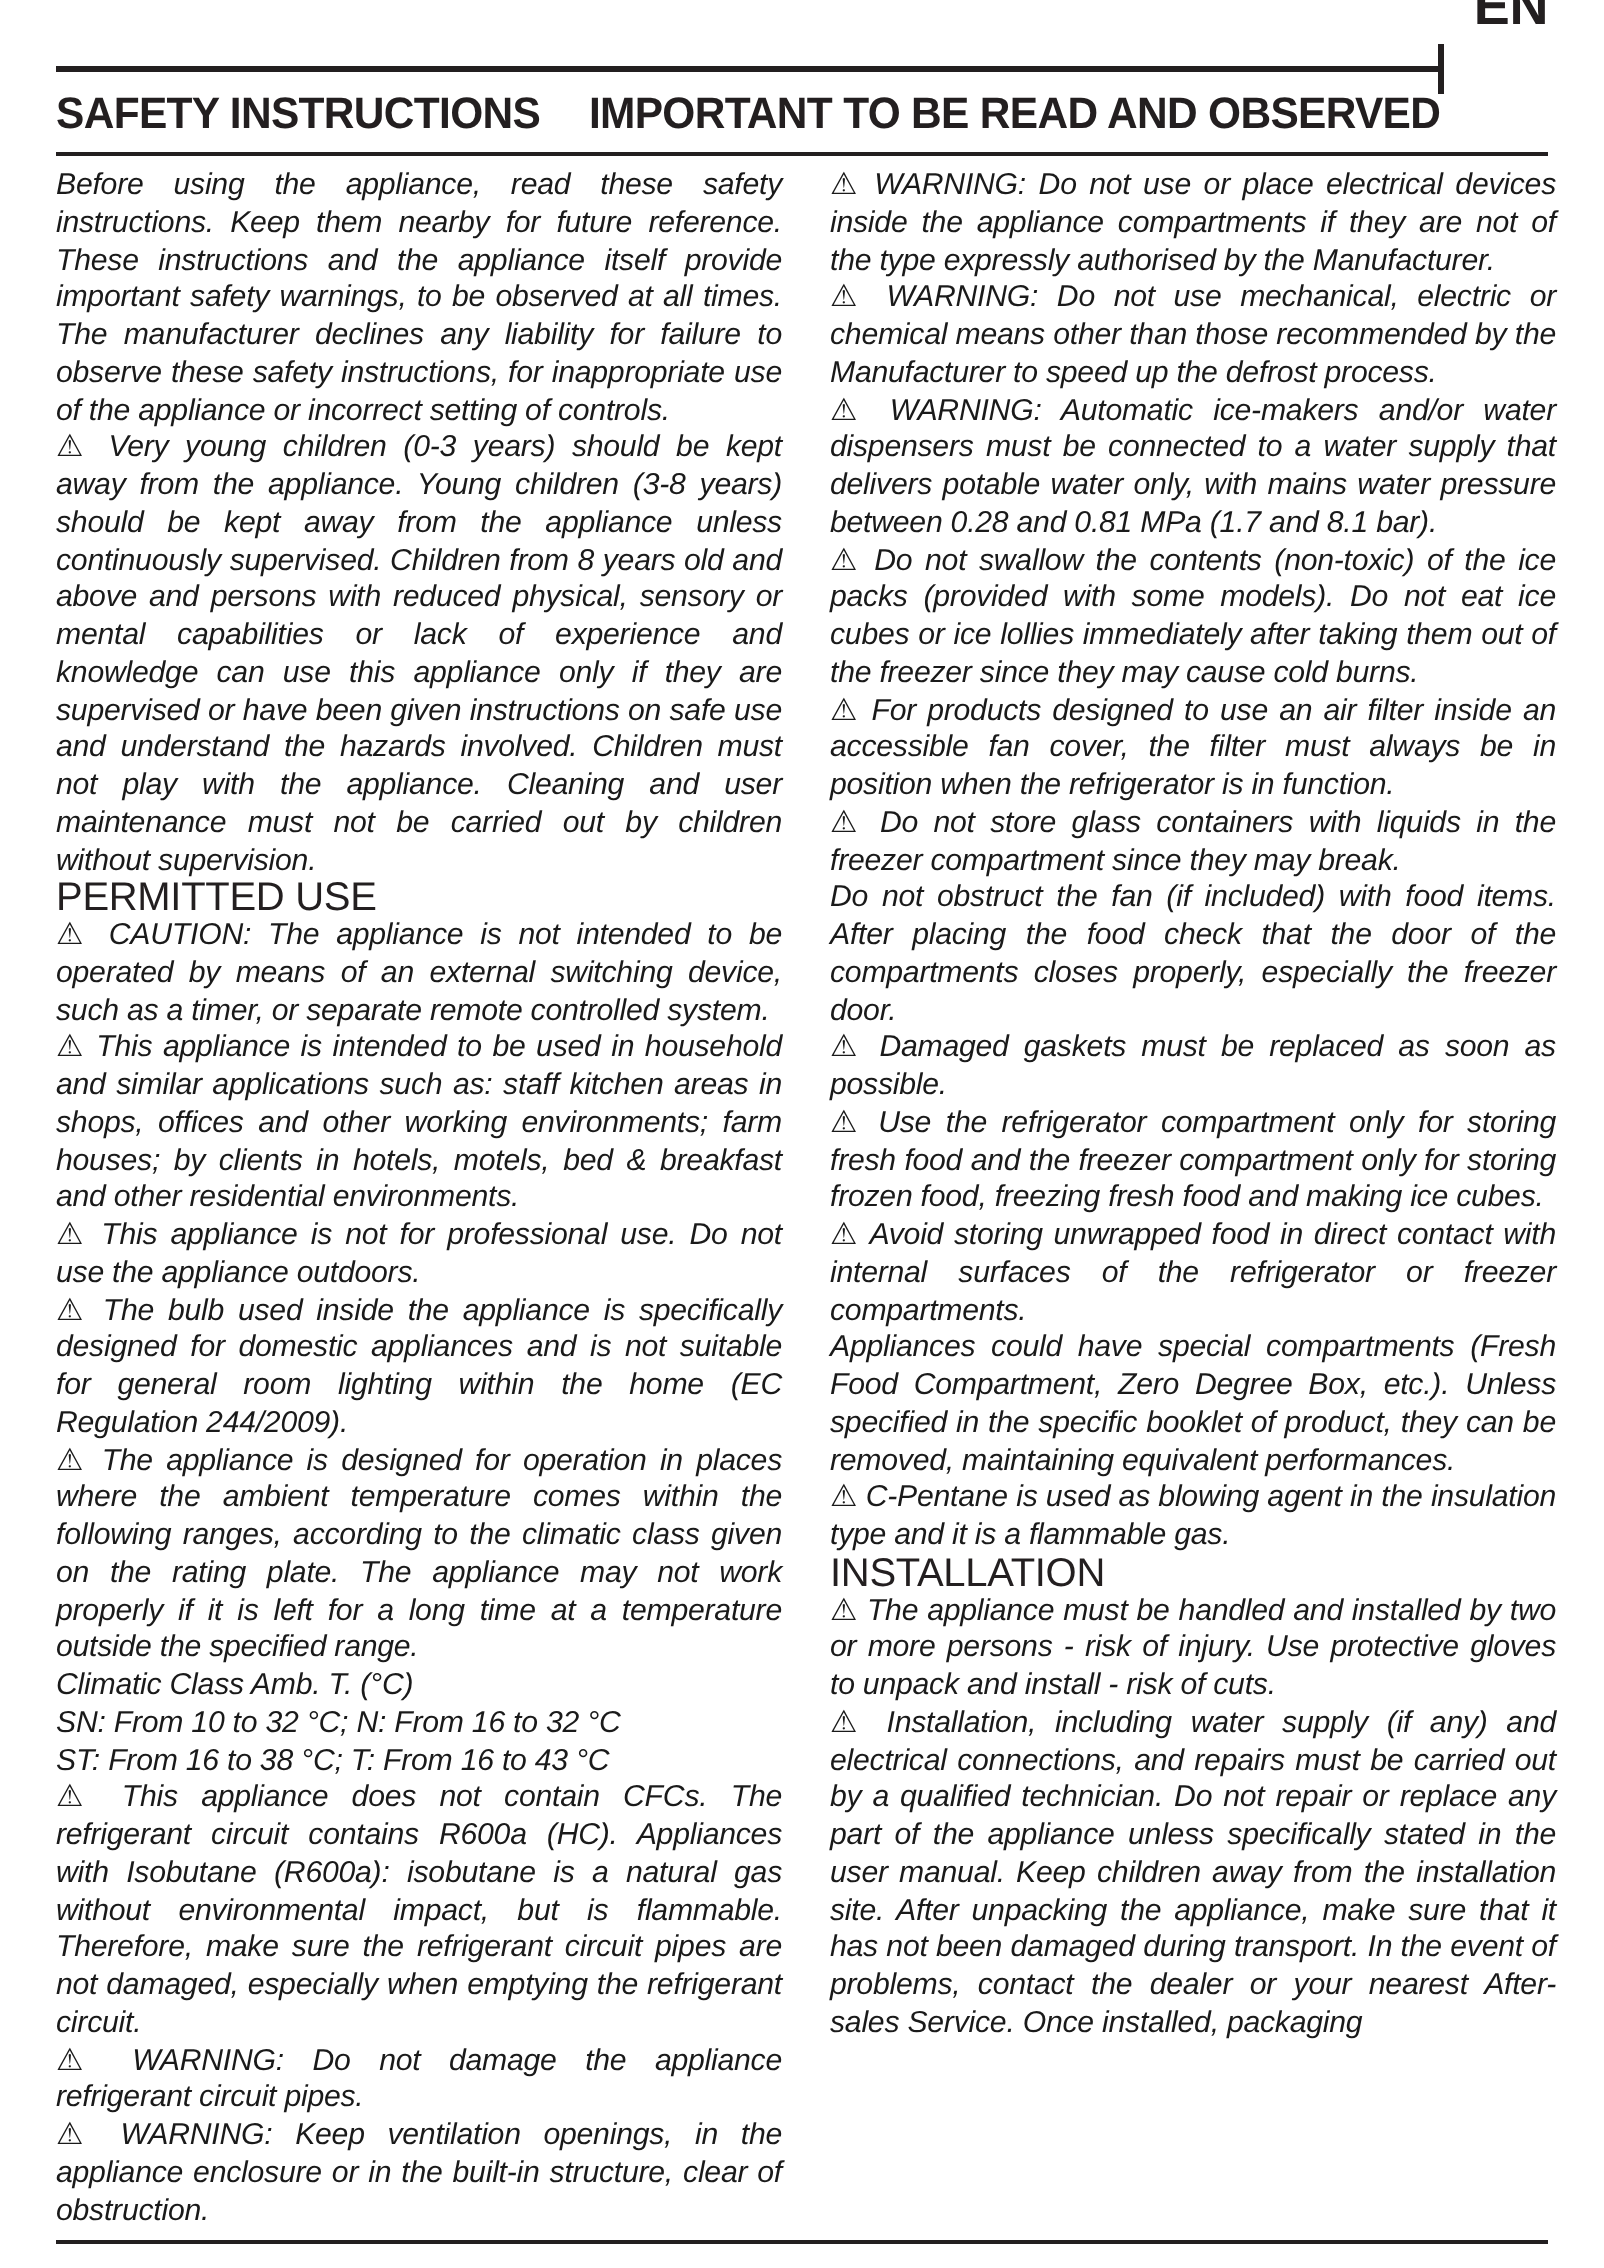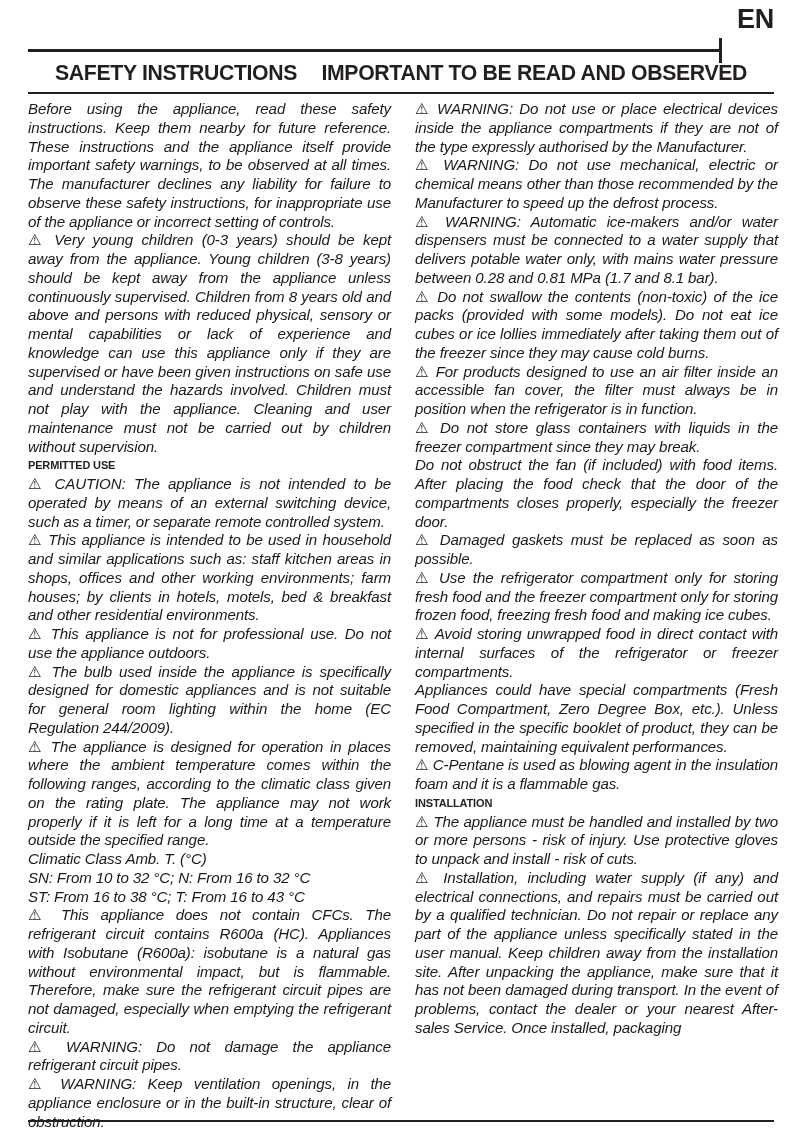--- a/index.html
+++ b/index.html
@@ -13,21 +13,21 @@
     font-family: "Liberation Sans", sans-serif;
     color: #1a1a1a;
     overflow: hidden;
   }
 
   .page {
     position: relative;
     width: 802px;
     height: 1134px;
     box-sizing: border-box;
-    padding: 16px 28px;
+    padding: 0 28px;
   }
 
   
   .header {
     position: relative;
     height: 78px;
   }
 
   .rule-row {
     position: absolute;
@@ -62,21 +62,21 @@
     line-height: 1;
     color: #231f20;
   }
 
   .header-titles {
     position: absolute;
     left: 0;
     right: 0;
     top: 44px;
     display: flex;
-    justify-content: center;
+    justify-content: flex-start;
     align-items: baseline;
   }
   .title-main, .title-sub {
     font-size: 22px;
     font-weight: bold;
     letter-spacing: -0.35px;
     color: #231f20;
     white-space: nowrap;
     transform: scaleX(0.965);
     transform-origin: left bottom;
@@ -117,22 +117,22 @@
     hyphens: none;
     font-style: italic;
   }
   p.nojust {
     text-align: justify;
     text-align-last: left;
   }
 
   h3.section-head {
     margin: 0;
-    font-size: 11px;
-    font-weight: bold;
+    font-size: 20px;
+    font-weight: normal;
     line-height: 18.75px;
     letter-spacing: -0.15px;
     color: #231f20;
   }
 
   .warn {
     font-size: 15.4px;
     line-height: 1;
     font-family: "DejaVu Sans", sans-serif;
     color: #1a1a1a;
@@ -189,21 +189,21 @@
         <p class="para"><span class="warn">⚠</span> <span>WARNING: Do not use mechanical, electric or chemical means other than those recommended by the Manufacturer to speed up the defrost process.</span></p>
         <p class="para"><span class="warn">⚠</span> <span>WARNING: Automatic ice-makers and/or water dispensers must be connected to a water supply that delivers potable water only, with mains water pressure between 0.28 and 0.81 MPa (1.7 and 8.1 bar).</span></p>
         <p class="para"><span class="warn">⚠</span> <span>Do not swallow the contents (non-toxic) of the ice packs (provided with some models). Do not eat ice cubes or ice lollies immediately after taking them out of the freezer since they may cause cold burns.</span></p>
         <p class="para"><span class="warn">⚠</span> <span>For products designed to use an air filter inside an accessible fan cover, the filter must always be in position when the refrigerator is in function.</span></p>
         <p class="para"><span class="warn">⚠</span> <span>Do not store glass containers with liquids in the freezer compartment since they may break.</span></p>
         <p class="para"><span>Do not obstruct the fan (if included) with food items. After placing the food check that the door of the compartments closes properly, especially the freezer door.</span></p>
         <p class="para"><span class="warn">⚠</span> <span>Damaged gaskets must be replaced as soon as possible.</span></p>
         <p class="para"><span class="warn">⚠</span> <span>Use the refrigerator compartment only for storing fresh food and the freezer compartment only for storing frozen food, freezing fresh food and making ice cubes.</span></p>
         <p class="para"><span class="warn">⚠</span> <span>Avoid storing unwrapped food in direct contact with internal surfaces of the refrigerator or freezer compartments.</span></p>
         <p class="para"><span>Appliances could have special compartments (Fresh Food Compartment, Zero Degree Box, etc.). Unless specified in the specific booklet of product, they can be removed, maintaining equivalent performances.</span></p>
-        <p class="para"><span class="warn">⚠</span> <span>C-Pentane is used as blowing agent in the insulation foam and it is a flammable gas.</span></p>
+        <p class="para"><span class="warn">⚠</span> <span>C-Pentane is used as blowing agent in the insulation type and it is a flammable gas.</span></p>
         <h3 class="section-head">INSTALLATION</h3>
         <p class="para"><span class="warn">⚠</span> <span>The appliance must be handled and installed by two or more persons - risk of injury. Use protective gloves to unpack and install - risk of cuts.</span></p>
         <p class="para"><span class="warn">⚠</span> <span>Installation, including water supply (if any) and electrical connections, and repairs must be carried out by a qualified technician. Do not repair or replace any part of the appliance unless specifically stated in the user manual. Keep children away from the installation site. After unpacking the appliance, make sure that it has not been damaged during transport. In the event of problems, contact the dealer or your nearest After-sales Service. Once installed, packaging</span></p>
       </div>
   </div>
 
   <div class="footer-rule"></div>
 </div>
 
 </body></html>

